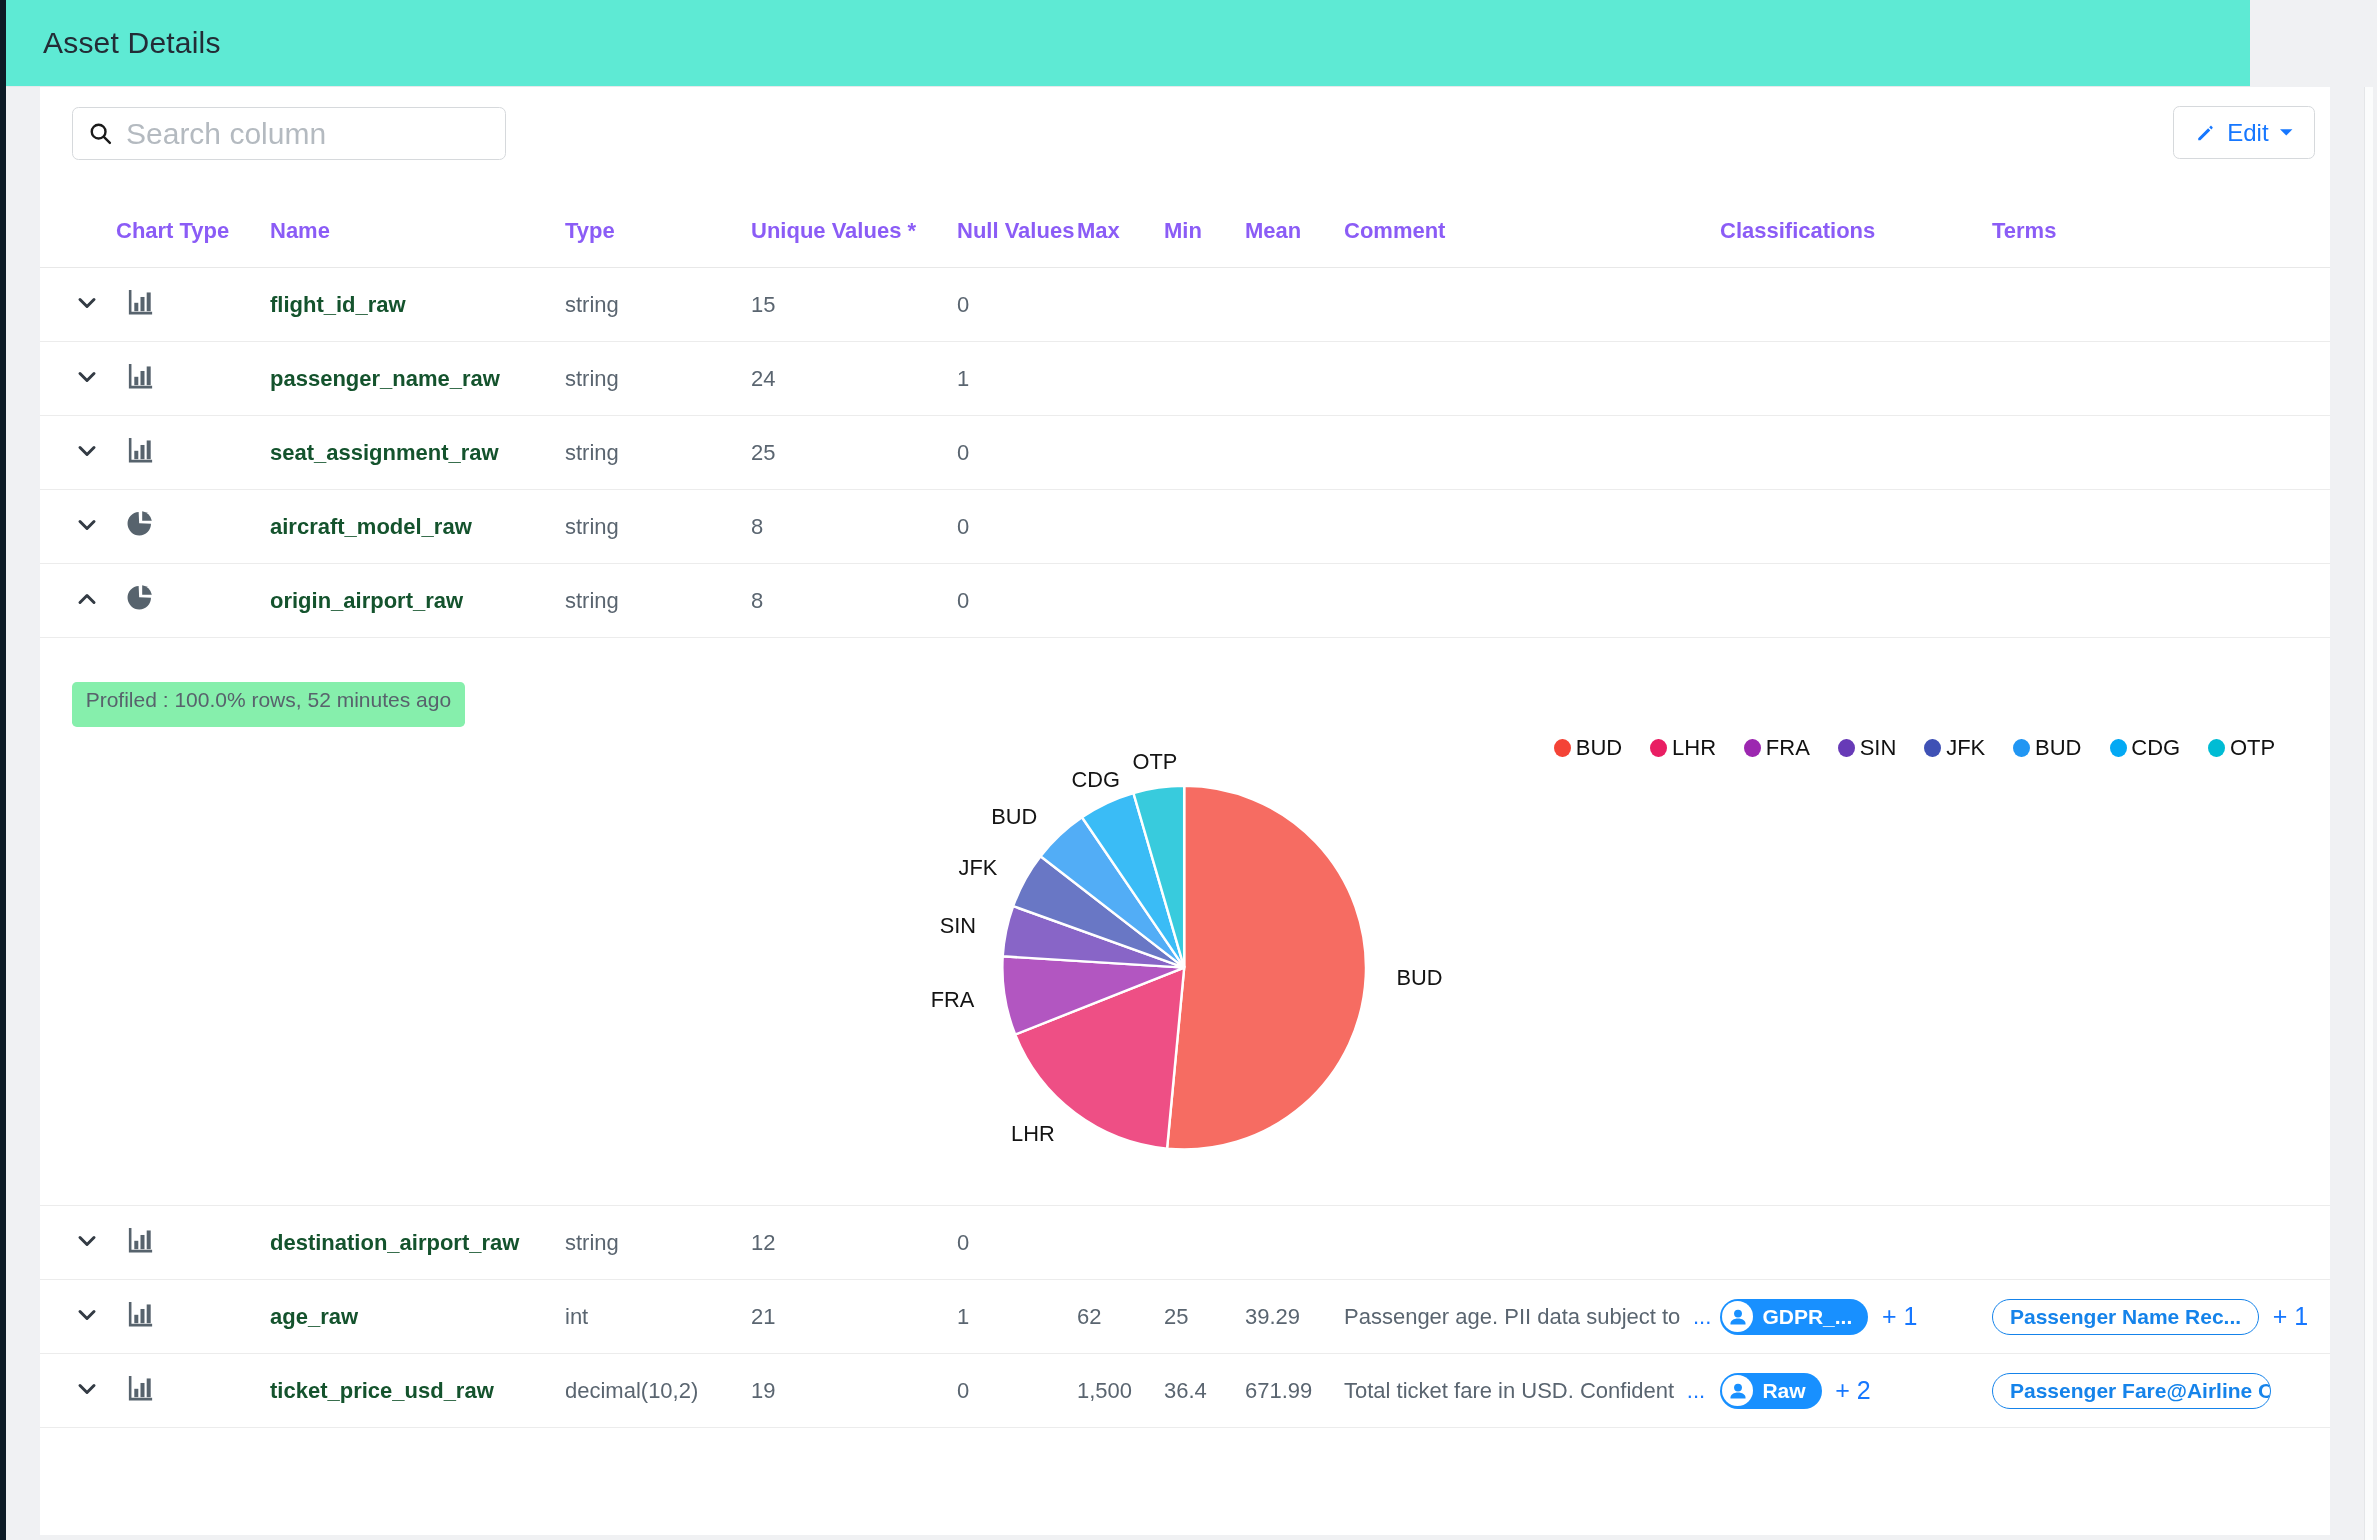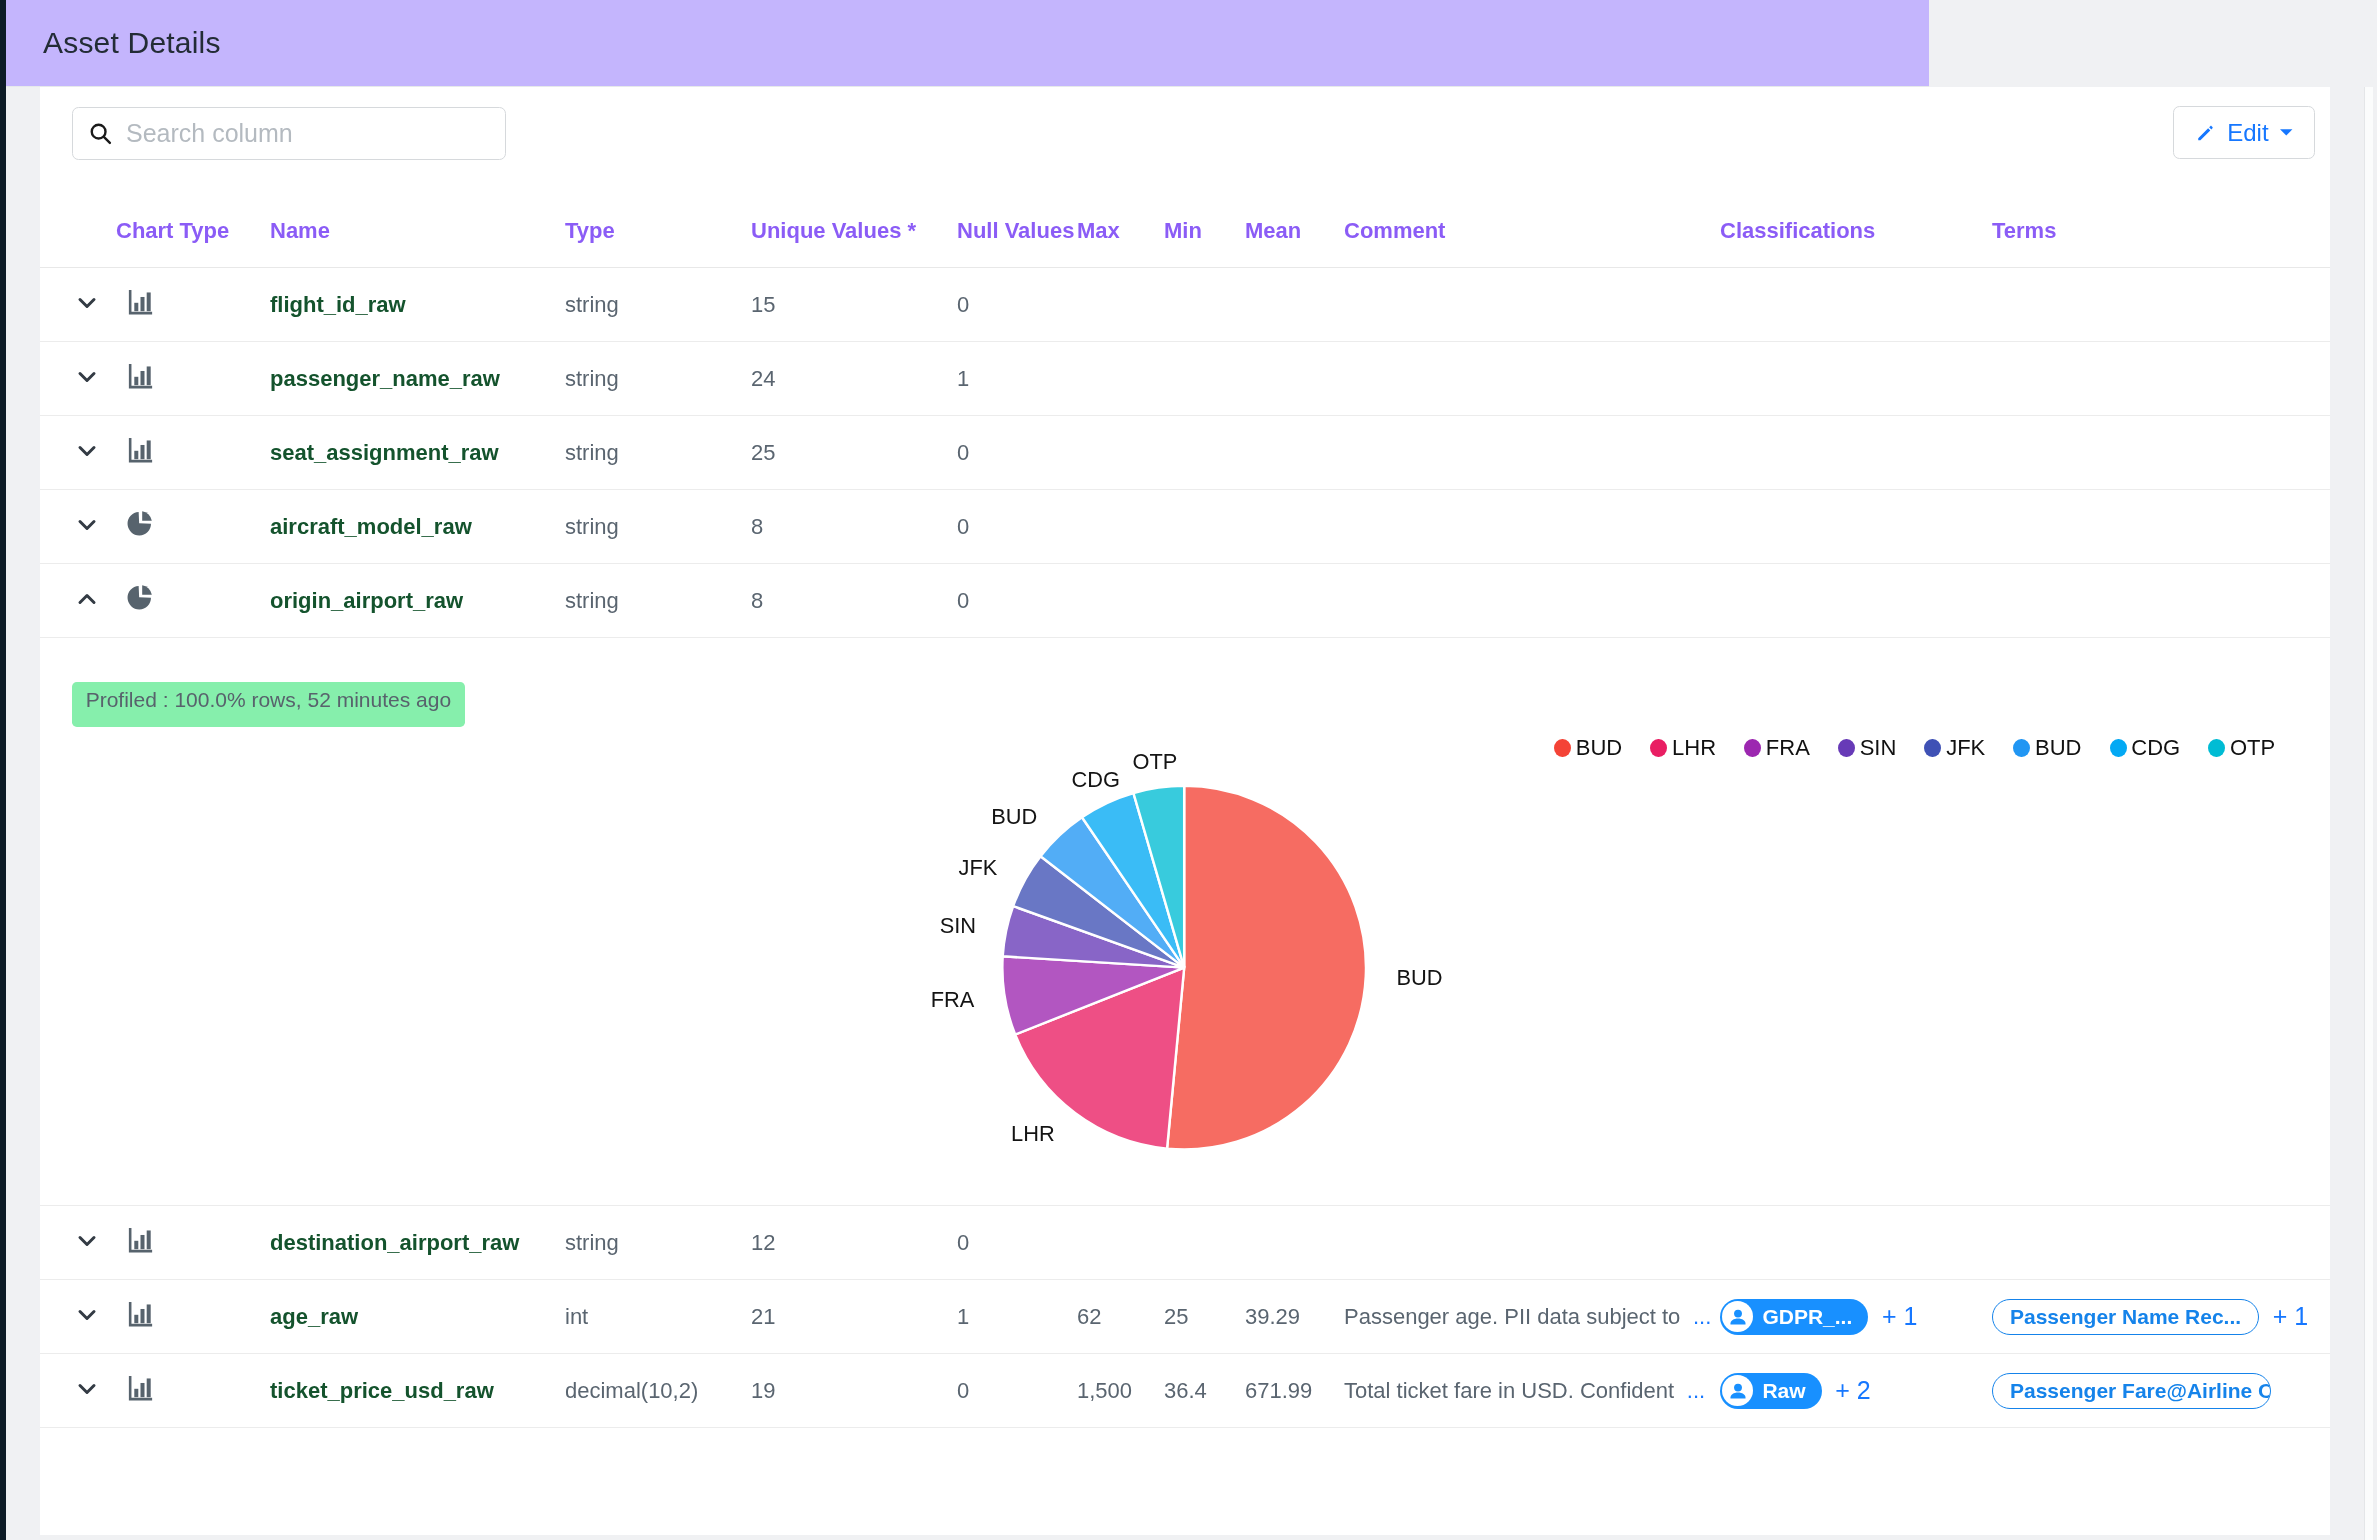--- a/index.html
+++ b/index.html
@@ -6,34 +6,34 @@
   html,body { overflow:hidden; }
   body {
     width:2377px; height:1540px; position:relative;
     background:#f0f1f3;
     font-family:"Liberation Sans","DejaVu Sans",sans-serif;
     color:#5a6570;
   }
   
   .left-rail { position:absolute; left:0; top:0; width:5.7px; height:1540px; background:#0d1b26; z-index:40; }
   
-  .appbar { position:absolute; left:0; top:0; width:1929px; height:87px; background:#c4b5fd;
+  .appbar { position:absolute; left:0; top:0; width:2250px; height:87px; background:#5eead4;
             border-bottom:0.8px solid #e6e9eb; display:flex; align-items:center; padding-left:43px; z-index:10; }
   .page-title { font-size:30px; color:#232c36; letter-spacing:0.2px; }
   
   .scroll-strip { position:absolute; right:4px; top:87px; width:9px; height:1453px; background:#fbfcfc; border-left:0.8px solid #e4e6e8; z-index:5; }
   
   .card { position:absolute; left:40px; top:87px; width:2290px; height:1448px; background:#fff; }
 
   
   .toolbar { position:relative; height:107px; }
   .search-wrap { position:absolute; left:32px; top:20px; width:434px; height:53px; }
   .search-wrap input {
     width:100%; height:100%; border:1.6px solid #d6d9dc; border-radius:6.5px; outline:none;
-    font-family:inherit; font-size:25px; color:#333; padding:0 16px 0 53px; background:#fff;
+    font-family:inherit; font-size:30px; color:#333; padding:0 16px 0 53px; background:#fff;
   }
   .search-wrap input::placeholder { color:#b4bac0; }
   .search-ico { position:absolute; left:16px; top:13.7px; width:25px; height:25px; pointer-events:none; }
   .edit-btn { position:absolute; right:15.4px; top:19.4px; height:53px; padding:0 20px;
     border:1.6px solid #d6d9dc; border-radius:6.5px; background:#fff; display:flex; align-items:center; gap:10.5px;
     color:#1677ff; font-size:24px; cursor:pointer; }
   .edit-btn svg { display:block; }
 
   
   .thead, .trow { padding:0 24px 0 32px; align-items:center; display:grid; }

